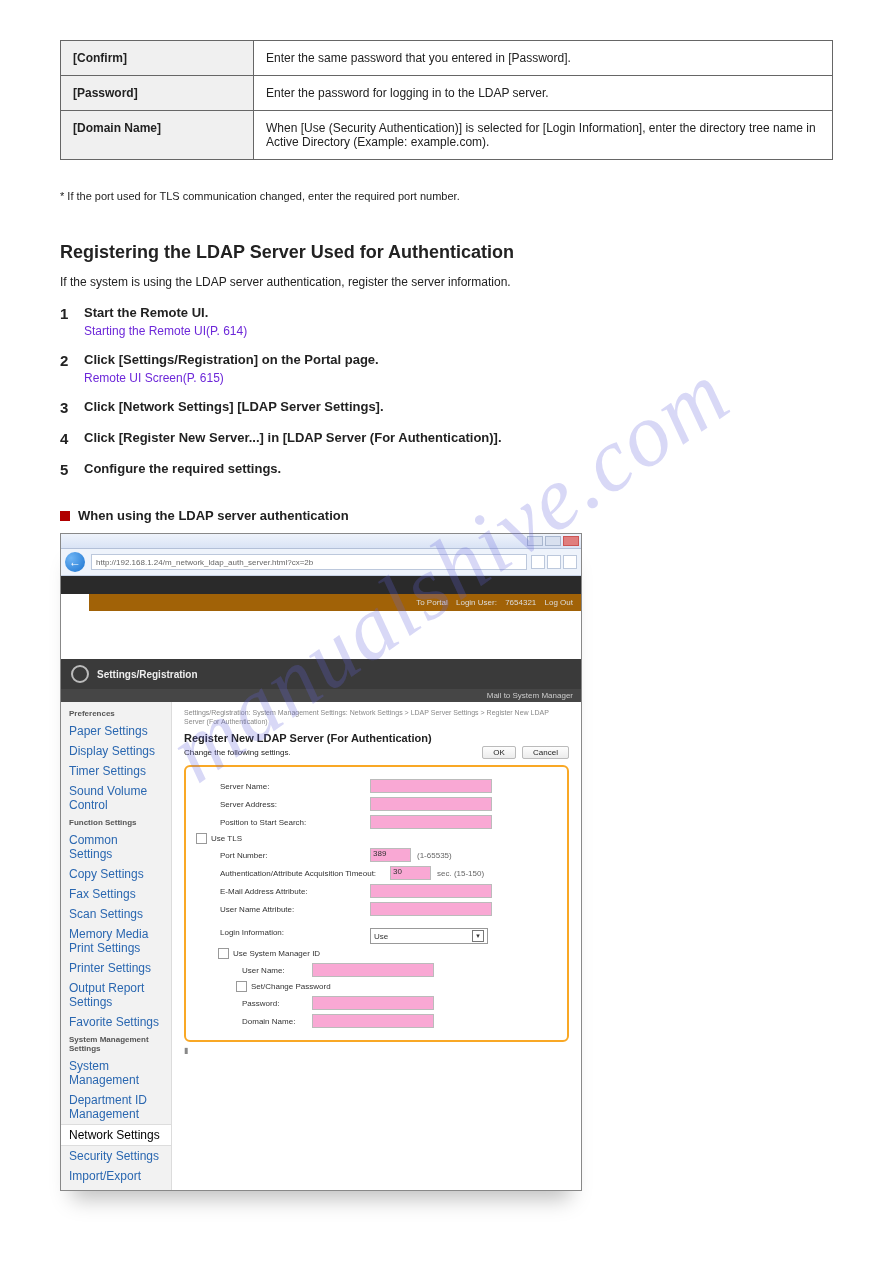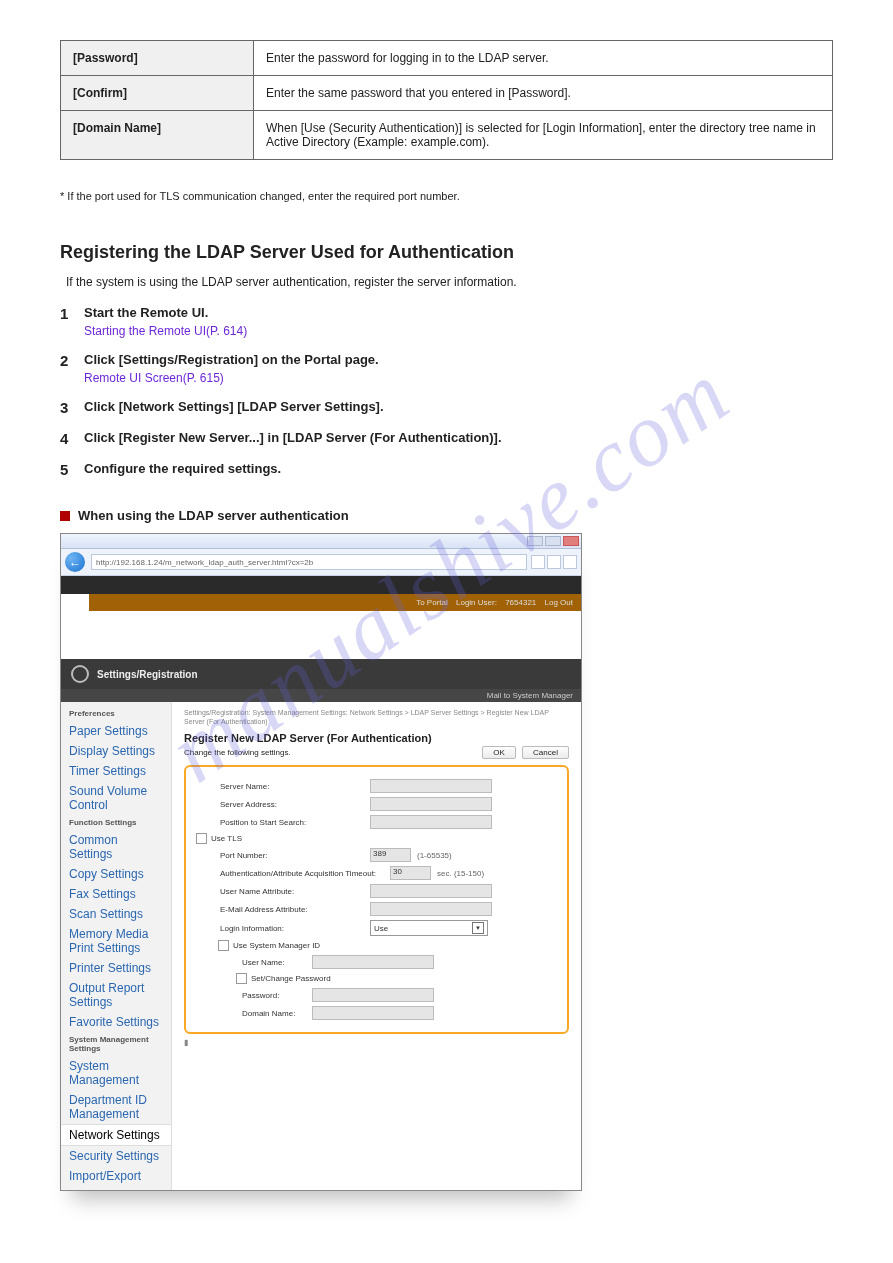--- a/index.html
+++ b/index.html
@@ -34,21 +34,21 @@
     margin: 12px 0 30px 0;
   }
   h3.section {
     font-size: 18px;
     font-weight: bold;
     margin: 40px 0 10px 0;
   }
   p {
     font-size: 12px;
     line-height: 1.5;
-    margin: 8px 6px;
+    margin: 8px 0;
   }
   .numstep {
     display: flex;
     margin: 14px 0;
   }
   .numstep .num {
     font-weight: bold;
     font-size: 15px;
     width: 24px;
   }
@@ -153,43 +153,43 @@
   .crumbs{font-size:7px;color:#888;margin-bottom:6px;line-height:1.3;}
   .card-title{font-weight:bold;font-size:11px;margin-bottom:4px;}
   .change-row{display:flex;justify-content:space-between;align-items:center;font-size:8px;margin-bottom:8px;}
   .btn{border:1px solid #bbb;background:linear-gradient(#fdfdfd,#ececec);padding:1px 10px;border-radius:2px;font-size:8px;margin-left:4px;}
   .section-hd{background:#e8e8dd;font-weight:bold;font-size:8px;padding:3px 6px;border:1px solid #d0d0c3;border-bottom:none;}
   .orange-box{
     border:2px solid #f9a825;border-radius:6px;padding:8px 10px;background:#fff;
   }
   .frow{display:flex;align-items:center;margin:4px 0;font-size:8px;color:#333;}
   .flab{width:150px;padding-left:24px;}
-  .finput{border:1px solid #bbb;height:12px;width:120px;background:#e5e5e5;}
+  .finput{border:1px solid #bbb;height:12px;width:120px;background:#f9a8d4;}
   .finput.sm{width:35px;}
   .range{margin-left:6px;color:#666;text-align:right;}
   .fcheck{width:9px;height:9px;border:1px solid #999;margin-right:4px;display:inline-block;}
-  .fselect{border:1px solid #999;height:14px;width:110px;background:#fff;display:flex;align-items:center;justify-content:space-between;padding:0 3px;}
+  .fselect{border:1px solid #999;height:14px;width:110px;background:#fff;display:flex;align-items:center;justify-content:space-between;padding:0 3px;margin-top:8px;}
   .fselect .dd{border:1px solid #777;width:10px;height:10px;display:flex;align-items:center;justify-content:center;font-size:7px;}
   .indent{margin-left:22px;}
 </style>
 </head>
 <body>
 
 <div class="page">
   <div class="wm">manualshive.com</div>
 
   <table class="defs">
     <tbody id="defs-body">
         <tr>
+          <td class="key">[Confirm]</td>
+          <td>Enter the same password that you entered in [Password].</td>
+        </tr>
+        <tr>
           <td class="key">[Password]</td>
           <td>Enter the password for logging in to the LDAP server.</td>
-        </tr>
-        <tr>
-          <td class="key">[Confirm]</td>
-          <td>Enter the same password that you entered in [Password].</td>
         </tr>
         <tr>
           <td class="key">[Domain Name]</td>
           <td>When [Use (Security Authentication)] is selected for [Login Information], enter the directory tree name in Active Directory (Example: example.com).</td>
         </tr>
       </tbody>
   </table>
 
   <div class="footnote">* If the port used for TLS communication changed, enter the required port number.</div>
 
@@ -307,25 +307,25 @@
               <span class="flab">Port Number:</span>
               <span class="finput sm" style="text-align:left;padding:0 2px;">389</span>
               <span class="range">(1-65535)</span>
             </div>
           <div class="frow">
               <span class="flab" style="width:170px">Authentication/Attribute Acquisition Timeout:</span>
               <span class="finput sm" style="padding:0 2px;">30</span>
               <span class="range">sec. (15-150)</span>
             </div>
           <div class="frow">
+              <span class="flab">E-Mail Address Attribute:</span>
+              <span class="finput"></span>
+            </div>
+          <div class="frow">
               <span class="flab">User Name Attribute:</span>
-              <span class="finput"></span>
-            </div>
-          <div class="frow">
-              <span class="flab">E-Mail Address Attribute:</span>
               <span class="finput"></span>
             </div>
           <div class="frow">
               <span class="flab">Login Information:</span>
             <span class="fselect">
                 <span>Use</span>
                 <span class="dd">▾</span>
               </span>
           </div>
           <div class="frow indent">

